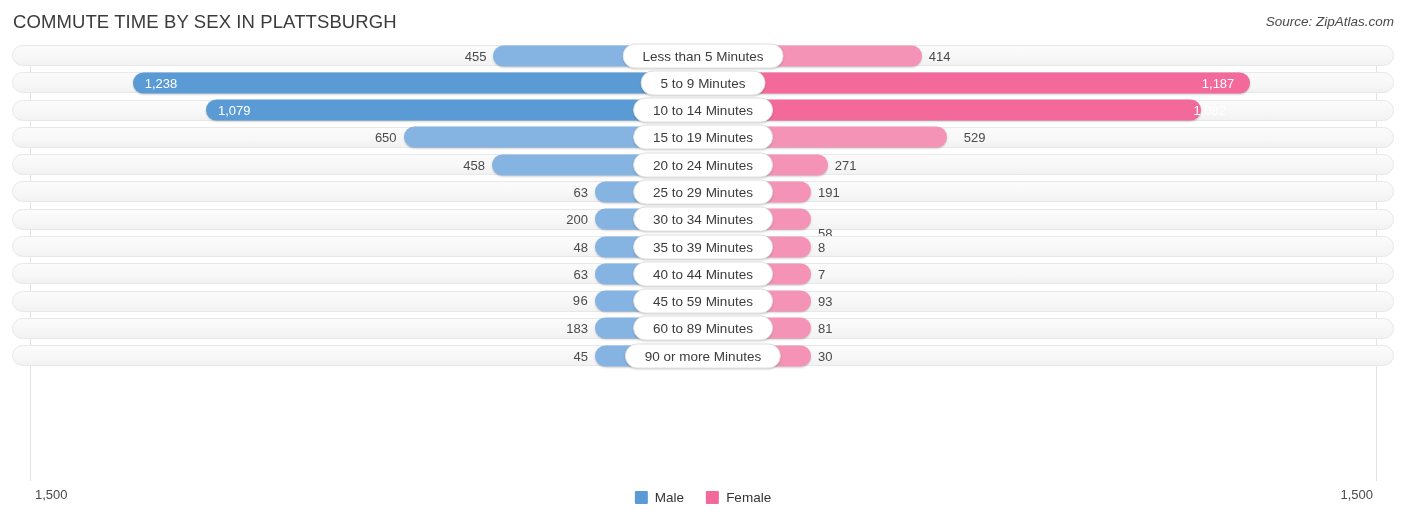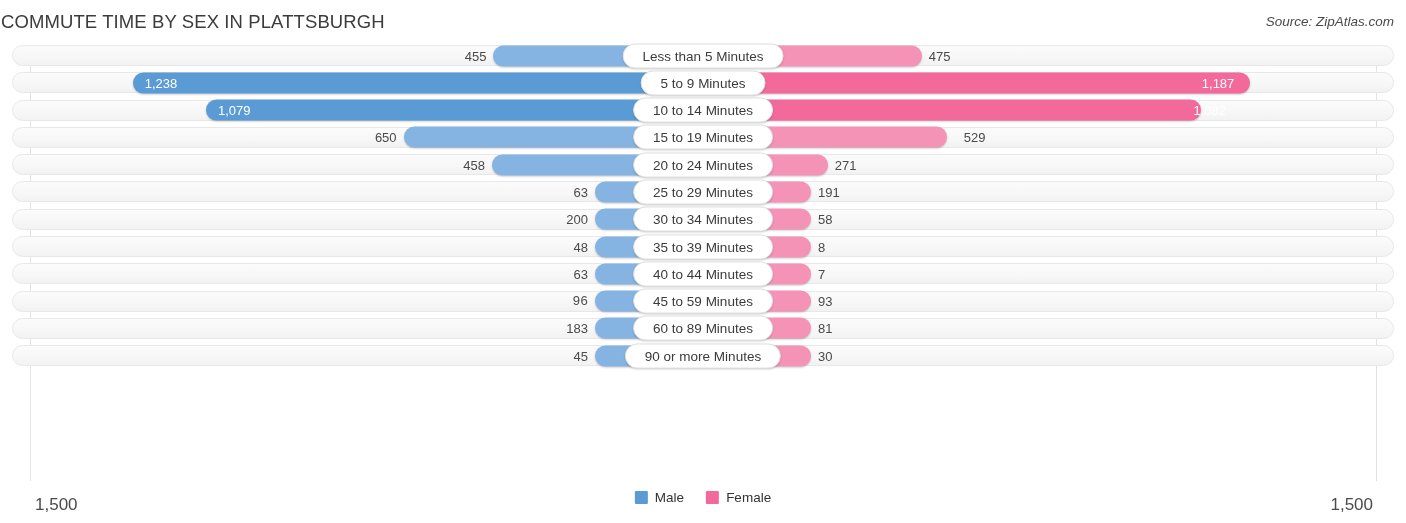--- a/index.html
+++ b/index.html
@@ -16,21 +16,21 @@
     position: relative;
   }
 
   
   .header {
     position: relative;
     height: 45px;
   }
   .chart-title {
     position: absolute;
-    left: 1px;
+    left: 13px;
     top: 11px;
     font-size: 18.5px;
     letter-spacing: 0.1px;
     color: #3c3c3c;
     font-weight: 400;
     white-space: nowrap;
   }
   .source-note {
     position: absolute;
     right: 12px;
@@ -134,22 +134,22 @@
   
   .footer {
     position: absolute;
     left: 0;
     top: 481px;
     width: 1406px;
     height: 42px;
   }
   .axis-label {
     position: absolute;
-    top: 14px;
-    font-size: 17px;
+    top: 6px;
+    font-size: 13px;
     color: #4a4a4a;
     white-space: nowrap;
   }
   .axis-left  { left: 35px; }
   .axis-right { right: 33px; }
 
   .legend {
     position: absolute;
     left: 50%;
     top: 9px;
@@ -182,21 +182,21 @@
 </div>
 
 <div class="plot">
   <div class="gridline grid-left"></div>
   <div class="gridline grid-right"></div>
   <div class="rows" id="rows">
       <div class="row">
         <div class="bar bar-male" style="width: 209.603px;"></div>
         <div class="val val-male" style="right: calc(50% + 216.603px);">455</div>
         <div class="bar bar-female" style="width: 218.817px;"></div>
-        <div class="val val-female" style="left: calc(50% + 225.817px);">475</div>
+        <div class="val val-female" style="left: calc(50% + 225.817px);">414</div>
         <div class="cat-pill">Less than 5 Minutes</div>
       </div>
       <div class="row">
         <div class="bar bar-male strong" style="width: 570.305px;"></div>
         <div class="val val-male inside" style="right: auto; left: calc(50% - 558.305px);">1,238</div>
         <div class="bar bar-female strong" style="width: 546.811px;"></div>
         <div class="val val-female inside" style="right: auto; left: calc(50% + 498.811px);">1,187</div>
         <div class="cat-pill">5 to 9 Minutes</div>
       </div>
       <div class="row">
@@ -224,21 +224,21 @@
         <div class="bar bar-male" style="width: 108px;"></div>
         <div class="val val-male" style="right: calc(50% + 115px);">63</div>
         <div class="bar bar-female" style="width: 108px;"></div>
         <div class="val val-female" style="left: calc(50% + 115px);">191</div>
         <div class="cat-pill">25 to 29 Minutes</div>
       </div>
       <div class="row">
         <div class="bar bar-male" style="width: 108px;"></div>
         <div class="val val-male" style="right: calc(50% + 115px);">200</div>
         <div class="bar bar-female" style="width: 108px;"></div>
-        <div class="val val-female" style="left: calc(50% + 115px);">58</div>
+        <div class="val val-female" style="left: calc(50% + 115px); margin-top: 14px;">58</div>
         <div class="cat-pill">30 to 34 Minutes</div>
       </div>
       <div class="row">
         <div class="bar bar-male" style="width: 108px;"></div>
         <div class="val val-male" style="right: calc(50% + 115px);">48</div>
         <div class="bar bar-female" style="width: 108px;"></div>
         <div class="val val-female" style="left: calc(50% + 115px);">8</div>
         <div class="cat-pill">35 to 39 Minutes</div>
       </div>
       <div class="row">

